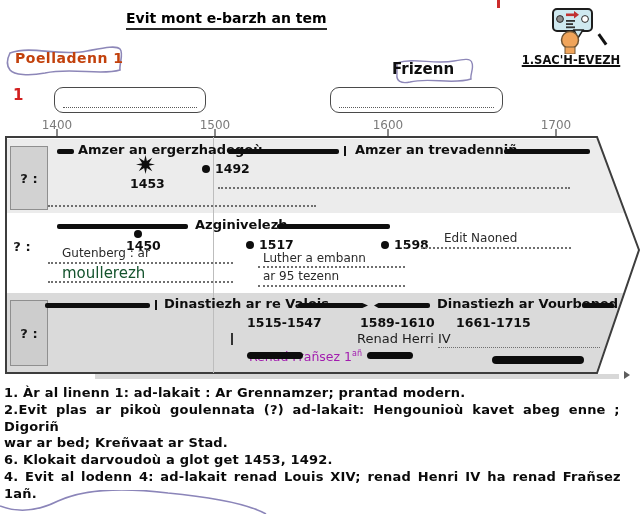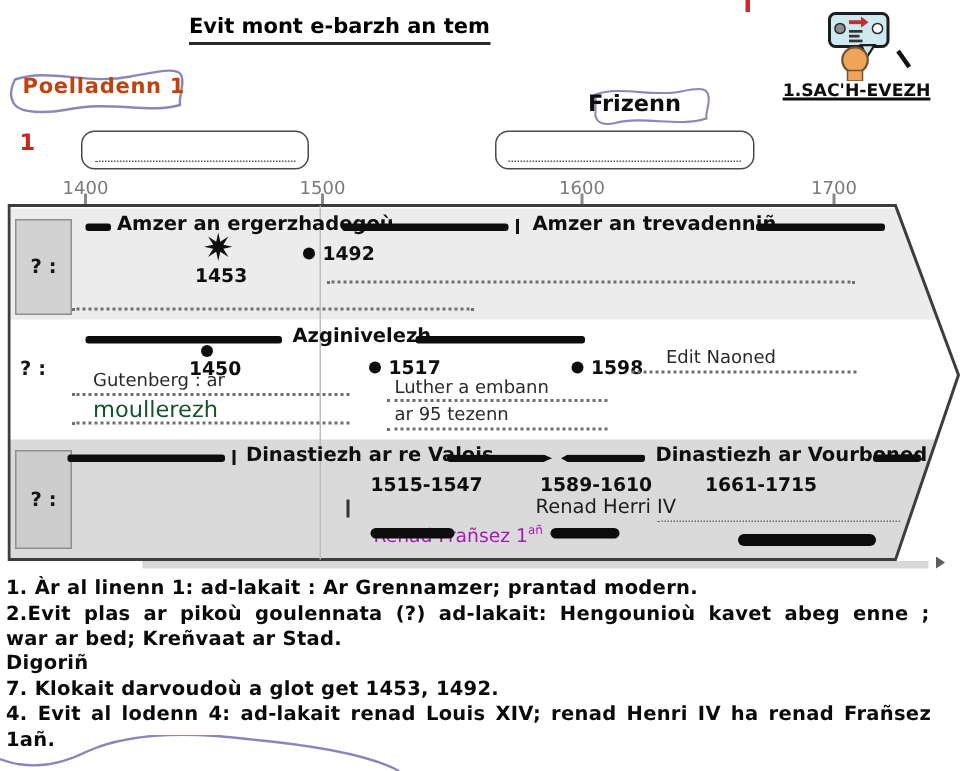--- a/index.html
+++ b/index.html
@@ -160,33 +160,33 @@
   <div class="abs" style="left:231px;top:333px;width:1.5px;height:12px;background:#333;"></div>
   <div class="abs" style="left:235px;top:349px;font-size:12.5px;color:#a21caf;margin-left:14px;">
     <span>Renad Frañsez 1</span><sup>añ</sup>
   </div>
   <div class="oval" style="left:247px;top:352px;width:56px;height:7px;"></div>
 
   <span class="abs b" style="left:360px;top:315px;font-size:12.5px;">1589-1610</span>
   <span class="abs" style="left:357px;top:331px;font-size:13px;color:#1d1d1d;">Renad Herri IV</span>
   <div class="oval" style="left:367px;top:352px;width:46px;height:7px;"></div>
 
-  <span class="abs b" style="left:470px;top:315px;font-size:12.5px;">1661-1715</span>
+  <span class="abs b" style="left:456px;top:315px;font-size:12.5px;">1661-1715</span>
   <div class="dl" style="left:438px;top:347px;width:162px;border-top-width:1.5px;"></div>
   <div class="oval" style="left:492px;top:356px;width:92px;height:8px;"></div>
 
   <div class="bottomstrip" style="left:95px;top:374px;width:524px;height:5px;"></div>
   <div class="arrowhead" style="left:624px;top:371px;"></div>
 
   <div class="ins">
     <div>1.  Àr al linenn 1: ad-lakait : Ar Grennamzer; prantad modern.</div>
     <div>2.Evit plas ar pikoù goulennata (?) ad-lakait: Hengounioù kavet abeg enne ;</div>
+    <div>Digoriñ</div>
     <div>war ar bed; Kreñvaat ar Stad.</div>
-    <div>Digoriñ</div>
-    <div>7. Klokait darvoudoù a glot get 1453, 1492.</div>
+    <div>6. Klokait darvoudoù a glot get 1453, 1492.</div>
     <div>4. Evit al lodenn 4: ad-lakait renad Louis XIV; renad Henri IV ha renad Frañsez</div>
     <div>1añ.</div>
   </div>
 
   <svg class="abs" style="left:0;top:490px;" width="300" height="24" viewBox="0 0 300 24">
     <path d="M0,16 C18,23 38,21 58,11 C82,0 120,-3 168,3 C210,7 248,14 266,24" fill="none" stroke="#8b85b9" stroke-width="1.6"></path>
   </svg>
 
 </div>
 

